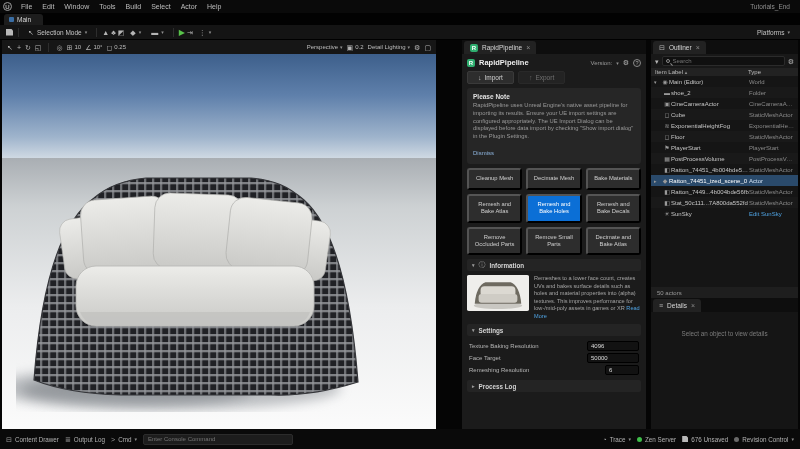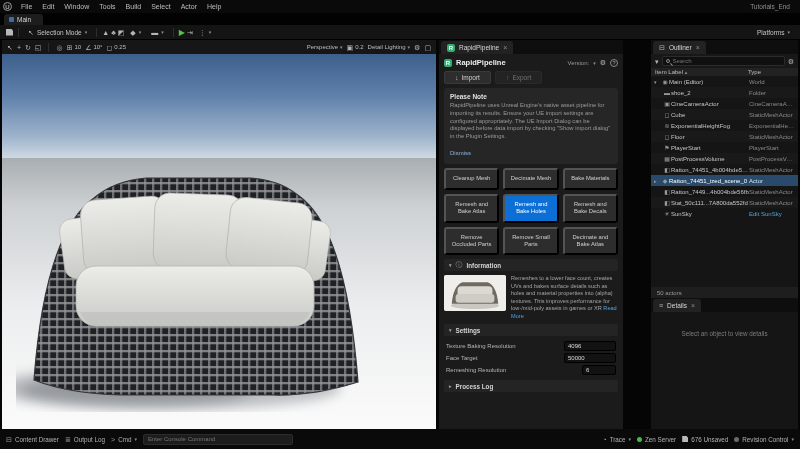--- a/index.html
+++ b/index.html
@@ -38,21 +38,21 @@
   .sofa-svg { position:absolute; left:14px; top:96px; width:356px; height:262px; }
 
   
   .panel { position:absolute; background:#181818; display:flex; flex-direction:column; }
   .ptabbar { height:14px; background:#0e0e0e; display:flex; align-items:flex-end; padding-left:2px; flex:none; }
   .ptab { height:13px; background:#222; border-radius:3px 3px 0 0; display:flex; align-items:center; gap:4px; padding:0 6px; font-size:6.5px; color:#d8d8d8; }
   .ptab .close { color:#8a8a8a; font-size:7px; }
   .rp-logo { width:8px; height:8px; border-radius:2px; background:var(--brand-green,#2fae6f); color:#fff; font-size:6px; font-weight:bold; display:flex; align-items:center; justify-content:center; }
 
   
-  .rp-panel { left:439px; top:40px; width:184px; height:389px; }
+  .rp-panel { left:462px; top:40px; width:184px; height:389px; }
   .rp-body { flex:1; overflow:hidden; padding:4px 5px; display:flex; flex-direction:column; gap:4px; background:#1b1b1b; }
   .rp-header { display:flex; align-items:center; gap:4px; }
   .rp-brand { font-size:7.5px; font-weight:bold; color:#eee; }
   .rp-header .right { margin-left:auto; display:flex; align-items:center; gap:4px; font-size:6px; color:#9a9a9a; }
   .circle-q { width:8px; height:8px; border:1px solid #8a8a8a; border-radius:50%; font-size:5.5px; color:#aaa; display:flex; align-items:center; justify-content:center; }
   .rp-iebar { display:flex; gap:4px; }
   .rp-btn { background:#2d2d2d; border:1px solid #3a3a3a; border-radius:2px; color:#d0d0d0; font-size:6.5px; padding:2px 10px; display:flex; align-items:center; gap:3px; }
   .rp-btn.disabled { opacity:.45; }
   .rp-note { background:#262626; border-radius:3px; padding:5px 6px; }
   .rp-note h4 { font-size:6.5px; color:#e0e0e0; margin-bottom:2px; }

